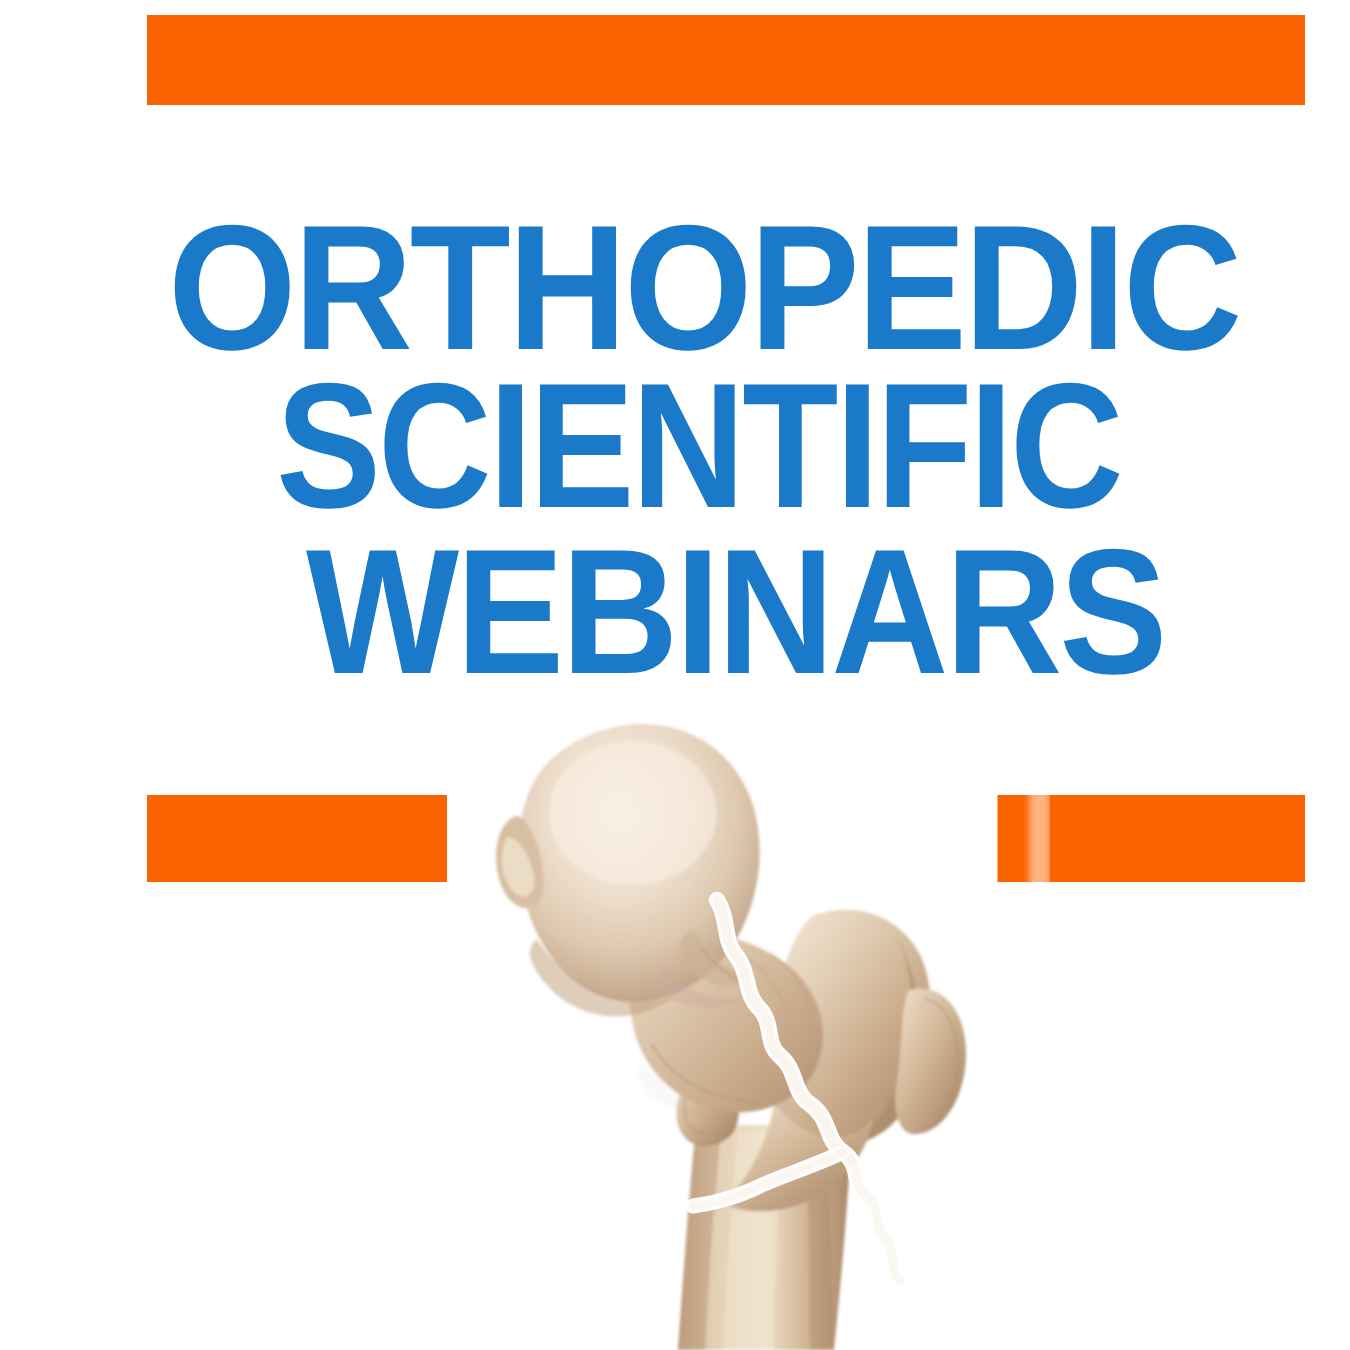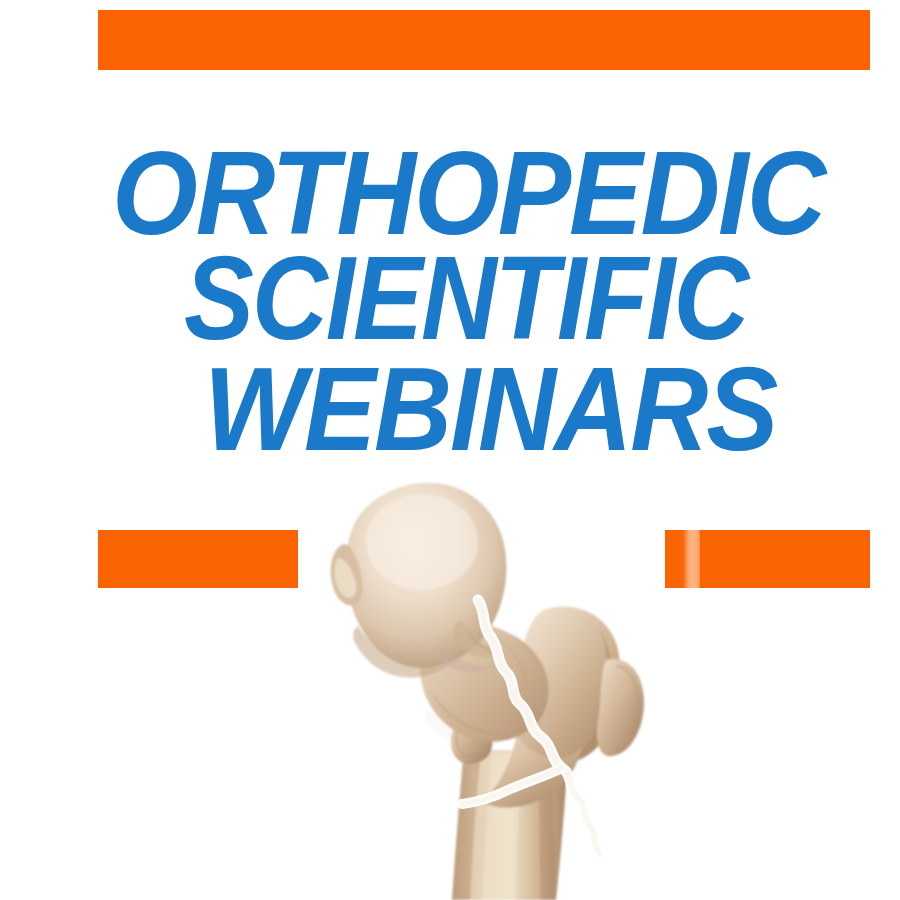--- a/index.html
+++ b/index.html
@@ -26,21 +26,20 @@
   #bar-mid-r  { left: 665px; top: 530px; width: 205px; height: 58px; }
 
   
   #wordmark {
     position: absolute;
     left: 0;
     top: 0;
     width: 900px;
     height: 470px;
     pointer-events: none;
-    font-style: italic;
   }
   .title-line {
     position: absolute;
     color: #1a79c8;
     font-family: "Liberation Sans", sans-serif;
     font-weight: bold;
     letter-spacing: -2px;
     white-space: nowrap;
     line-height: 1;
     text-shadow: 0 0 2px rgba(255,255,255,0.9);

